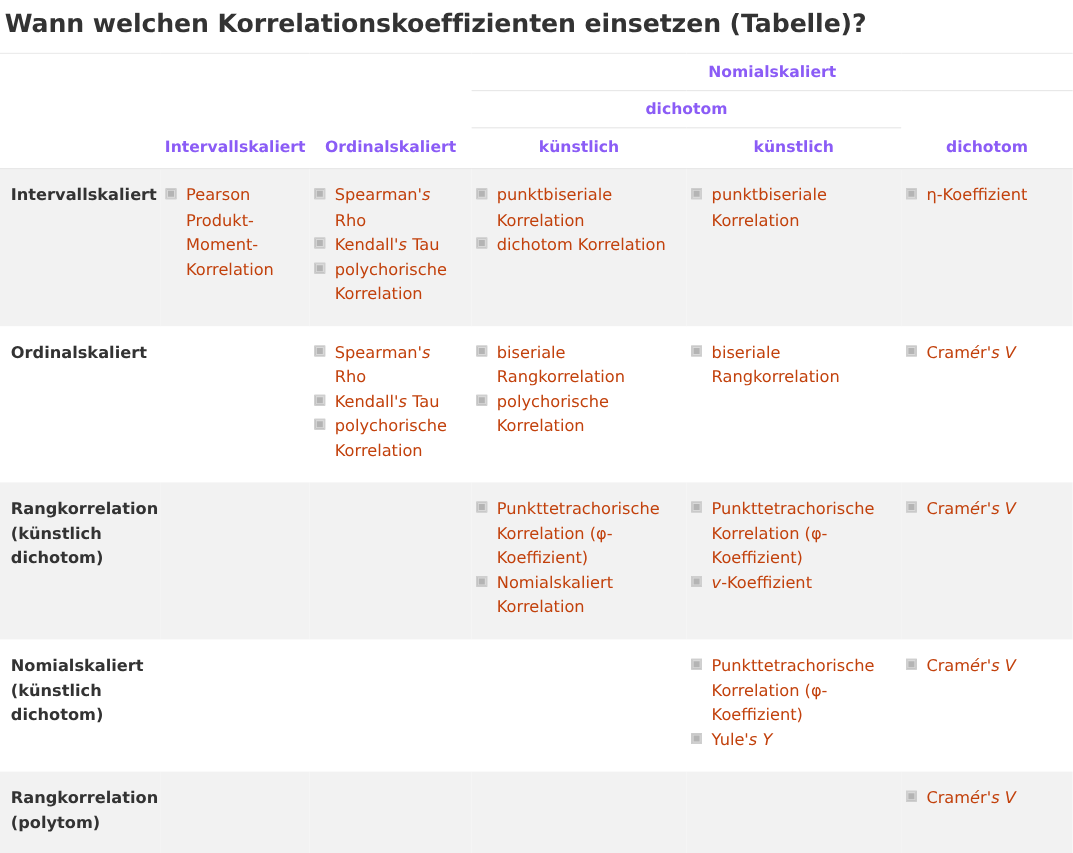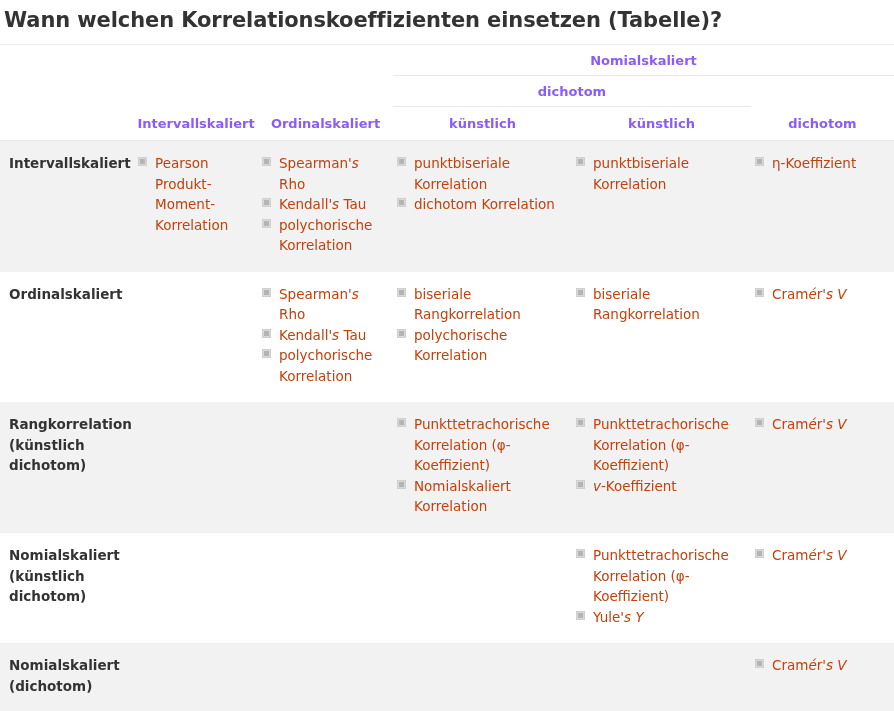--- a/index.html
+++ b/index.html
@@ -274,21 +274,21 @@
               <li><span class="marker"></span><span class="txt">Yule'<span class="it">s</span> <span class="it">Y</span></span></li>
             </ul>
           </td>
           <td class="cell-pad-left">
             <ul class="items">
               <li><span class="marker"></span><span class="txt">Cram<span class="it">é</span>r'<span class="it">s</span> <span class="it">V</span></span></li>
             </ul>
           </td>
         </tr>
         <tr class="shaded">
-          <td class="rowhead">Nomialskaliert (dichotom)</td>
+          <td class="rowhead">Rangkorrelation (polytom)</td>
           <td class="cell-pad-left"></td>
           <td class="cell-pad-left"></td>
           <td class="cell-pad-left"></td>
           <td class="cell-pad-left"></td>
           <td class="cell-pad-left">
             <ul class="items">
               <li><span class="marker"></span><span class="txt">Cram<span class="it">é</span>r'<span class="it">s</span> <span class="it">V</span></span></li>
             </ul>
           </td>
         </tr>

